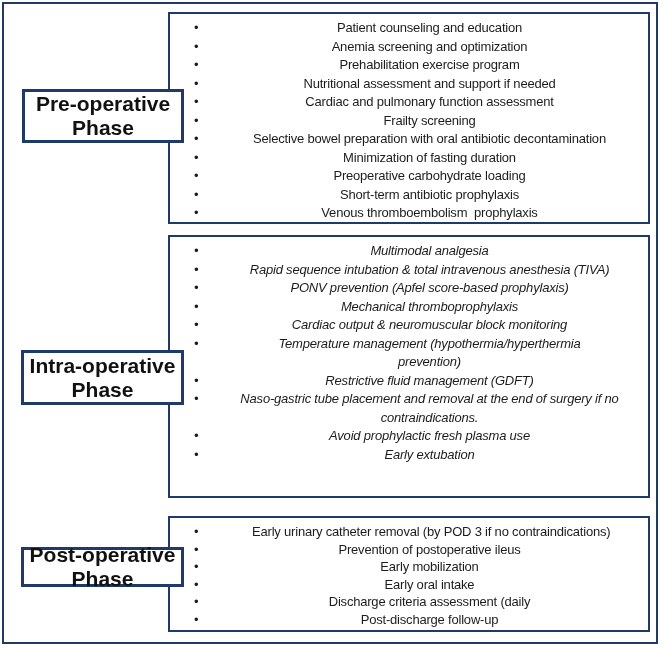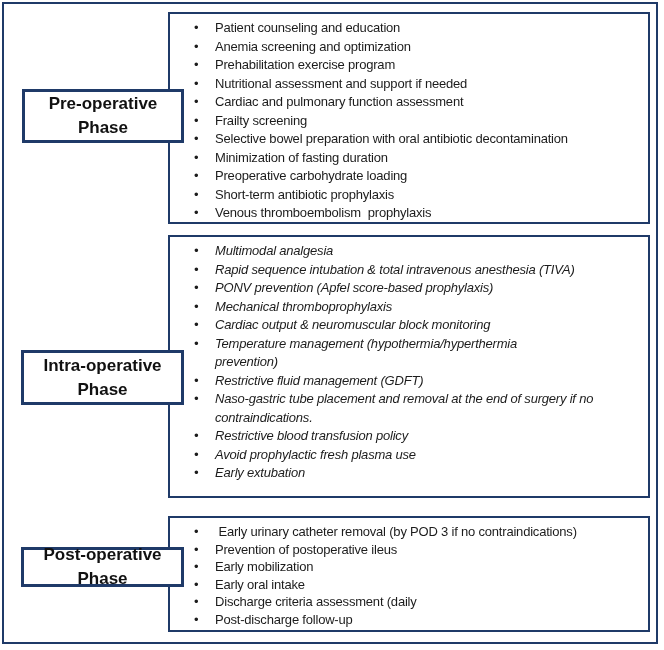--- a/index.html
+++ b/index.html
@@ -40,20 +40,21 @@
     list-style: none;
   }
   ul.items li {
     position: relative;
     padding-left: 25px;
     font-size: 13px;
     letter-spacing: -0.2px;
     line-height: 18.5px;
     color: #1c1c1c;
     white-space: pre;
+    text-align: center;
   }
   .phase-3 ul.items li { line-height: 17.6px; }
   ul.items li::before {
     content: "\2022";
     position: absolute;
     left: 4px;
     top: 0;
     color: #1c1c1c;
   }
 
@@ -64,21 +65,21 @@
     background: #ffffff;
     display: flex;
     align-items: center;
     justify-content: center;
     z-index: 2;
   }
   .label-box.phase-1 { left: 22px; top: 89px;  width: 162px; height: 54px; }
   .label-box.phase-2 { left: 21px; top: 350px; width: 163px; height: 55px; }
   .label-box.phase-3 { left: 21px; top: 547px; width: 163px; height: 40px; }
   .label-text {
-    font-size: 17px;
+    font-size: 21px;
     font-weight: bold;
     color: #111111;
     text-align: center;
     line-height: 24px;
     white-space: pre-line;
   }
 </style>
 </head>
 <body>
 
@@ -111,21 +112,20 @@
         <li>Multimodal analgesia</li>
         <li>Rapid sequence intubation &amp; total intravenous anesthesia (TIVA)</li>
         <li>PONV prevention (Apfel score-based prophylaxis)</li>
         <li>Mechanical thromboprophylaxis</li>
         <li>Cardiac output &amp; neuromuscular block monitoring</li>
         <li>Temperature management (hypothermia/hyperthermia
 prevention)</li>
         <li>Restrictive fluid management (GDFT)</li>
         <li>Naso-gastric tube placement and removal at the end of surgery if no
 contraindications.</li>
-        <li>Restrictive blood transfusion policy</li>
         <li>Avoid prophylactic fresh plasma use</li>
         <li>Early extubation</li>
       </ul>
   </div>
   <div class="label-box phase-2">
     <div class="label-text">Intra-operative
 Phase</div>
   </div>
 
   <div class="content-box phase-3">

